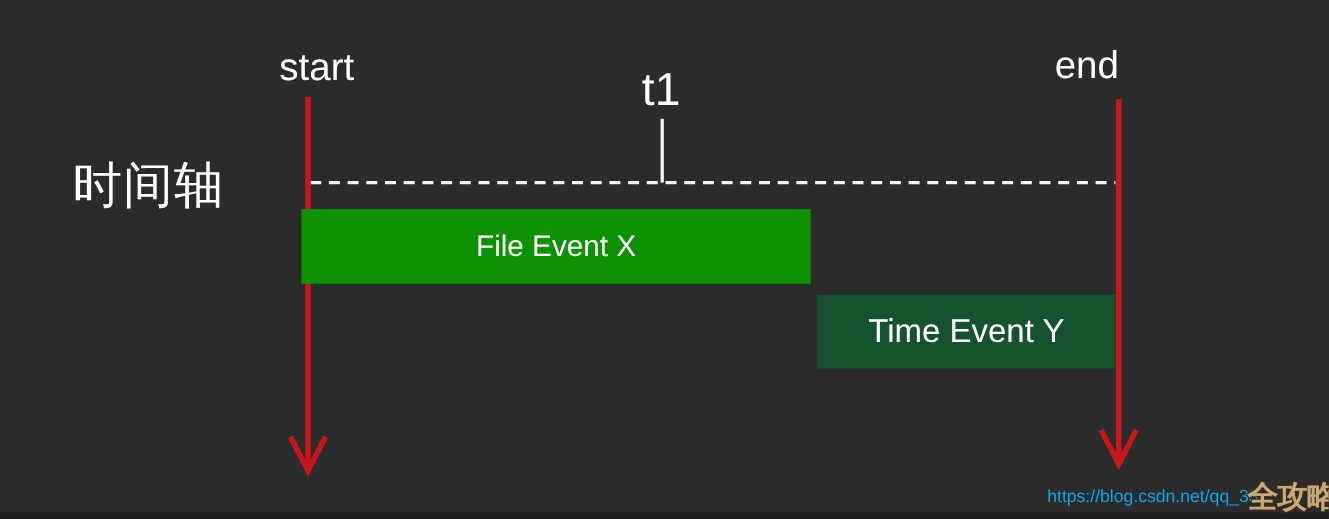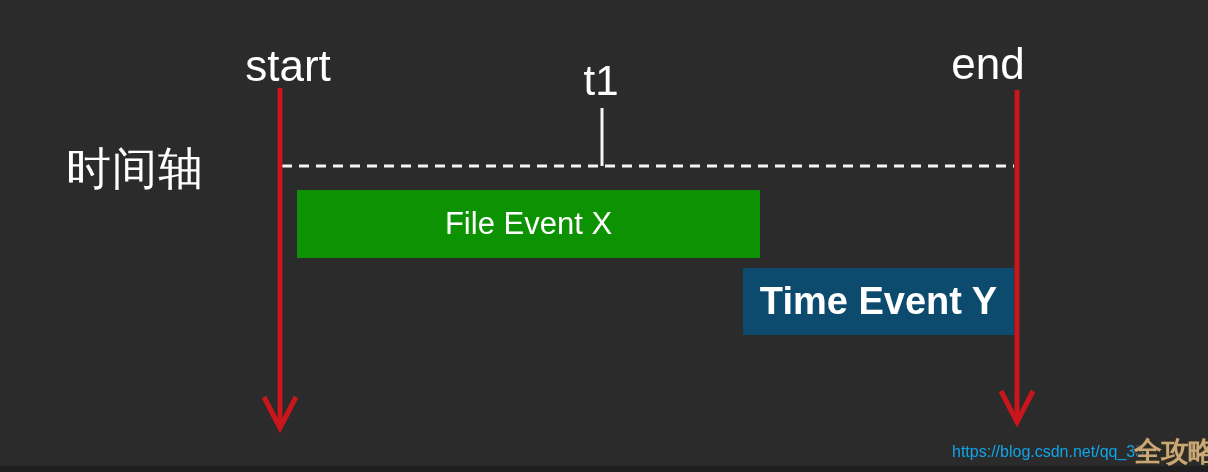--- a/index.html
+++ b/index.html
@@ -16,21 +16,21 @@
     font-family: "Liberation Sans", sans-serif;
   }
   .lbl {
     position: absolute;
     color: #ffffff;
     white-space: nowrap;
     user-select: none;
   }
   .marker-label {
     transform: translateX(-50%);
-    font-size: 44px;
+    font-size: 35px;
     line-height: 1;
   }
   #t1-label { font-size: 42px; }
   #axis-label {
     left: 66px;
     top: 146px;
     font-size: 45px;
     line-height: 1;
     letter-spacing: 1px;
   }
@@ -48,35 +48,34 @@
 
   .event-bar {
     position: absolute;
     display: flex;
     align-items: center;
     justify-content: center;
     color: #ffffff;
     white-space: nowrap;
   }
   #file-event-bar {
-    left: 297px;
+    left: 274px;
     top: 190px;
     width: 463px;
     height: 68px;
     background: #0c9202;
-    font-size: 31px;
+    font-size: 27px;
   }
   #time-event-bar {
     left: 743px;
     top: 268px;
     width: 271px;
     height: 67px;
-    background: #0c4a6e;
-    font-size: 38px;
-    font-weight: bold;
+    background: #14532d;
+    font-size: 30px;
   }
 
   #watermark-url {
     position: absolute;
     left: 952px;
     top: 443px;
     font-size: 16px;
     color: #0ea5e9;
     white-space: nowrap;
   }

